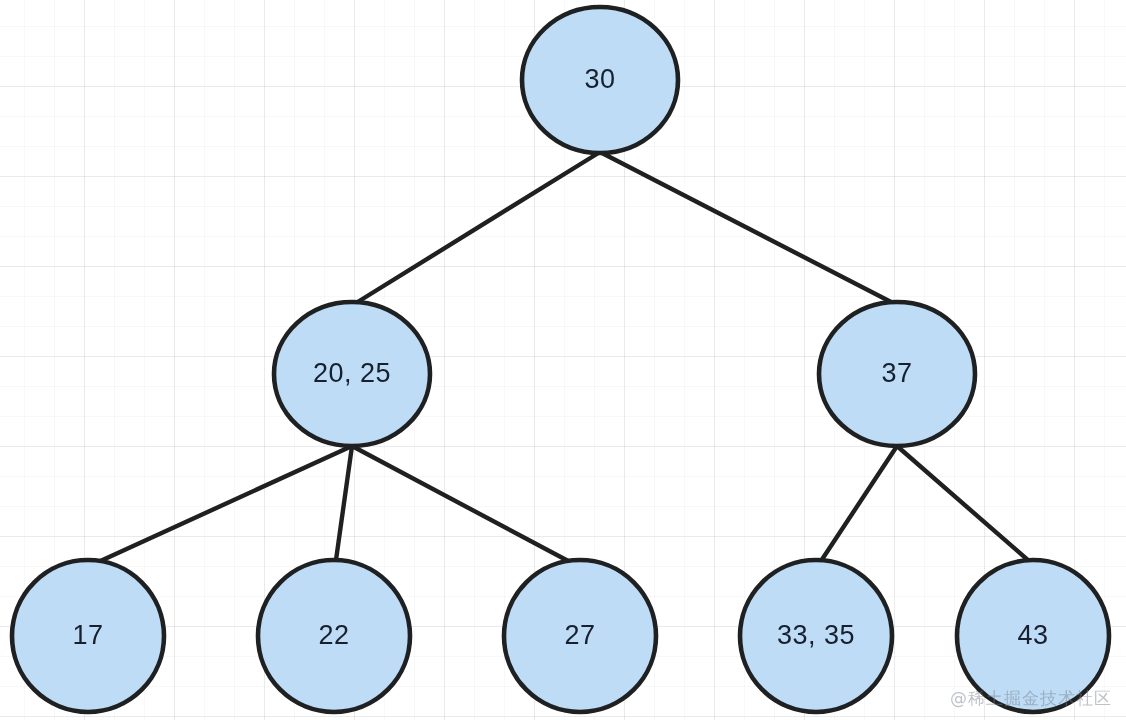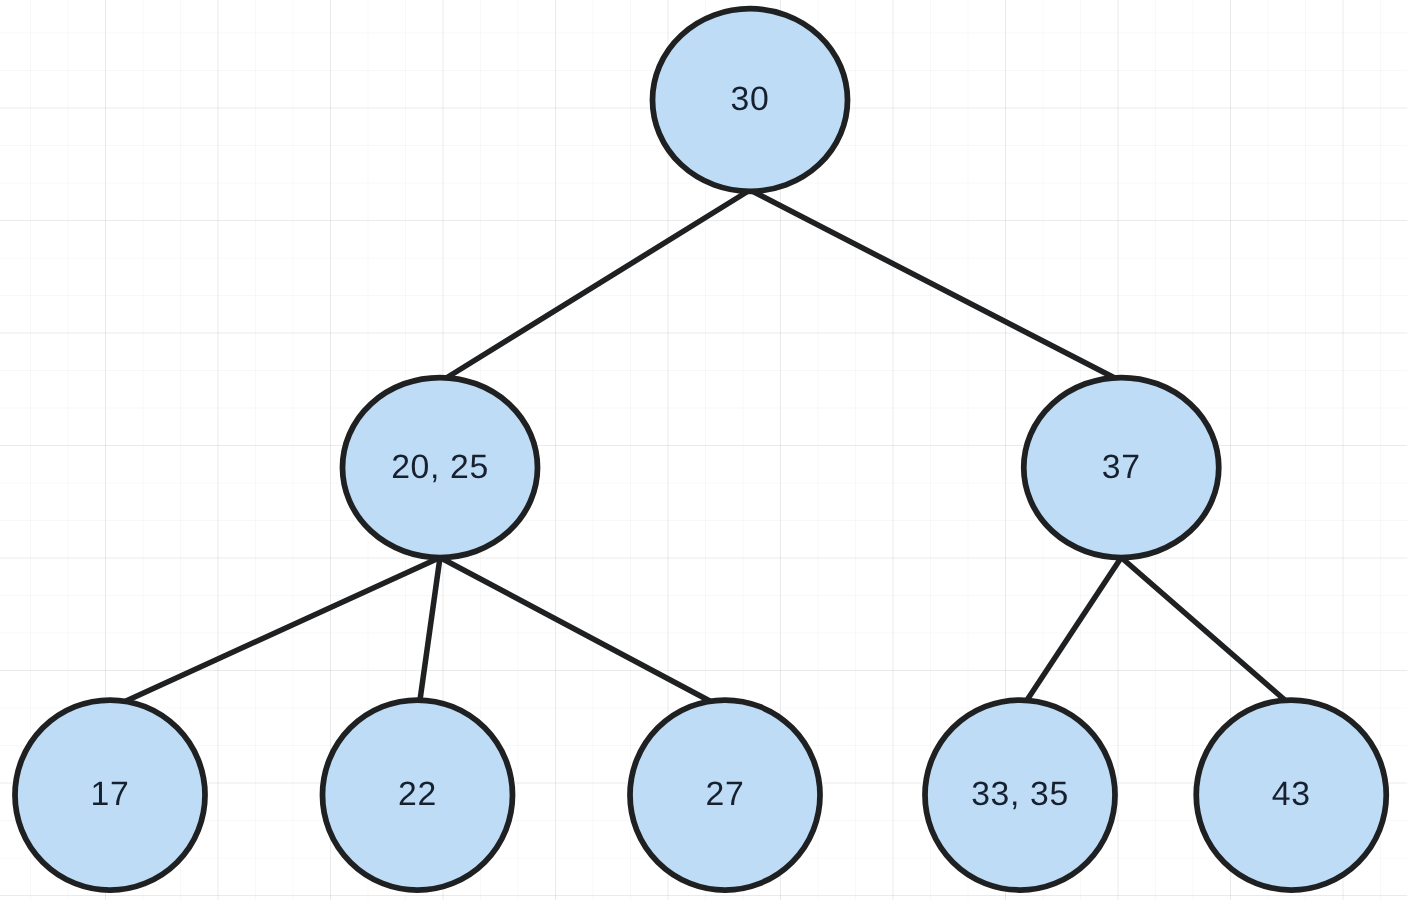--- a/index.html
+++ b/index.html
@@ -110,14 +110,15 @@
           <ellipse class="node-shape" cx="816" cy="636" rx="76" ry="76" fill="#bedcf6" stroke="#1f2022"></ellipse>
           <text class="node-text" x="816" y="637" fill="#17202e">33, 35</text>
         </g>
         <g>
           <ellipse class="node-shape" cx="1033" cy="636" rx="76" ry="76" fill="#bedcf6" stroke="#1f2022"></ellipse>
           <text class="node-text" x="1033" y="637" fill="#17202e">43</text>
         </g>
       </g>
   </svg>
 
+  <div class="watermark">@稀土掘金技术社区</div>
 
 </div>
 
 </body></html>

